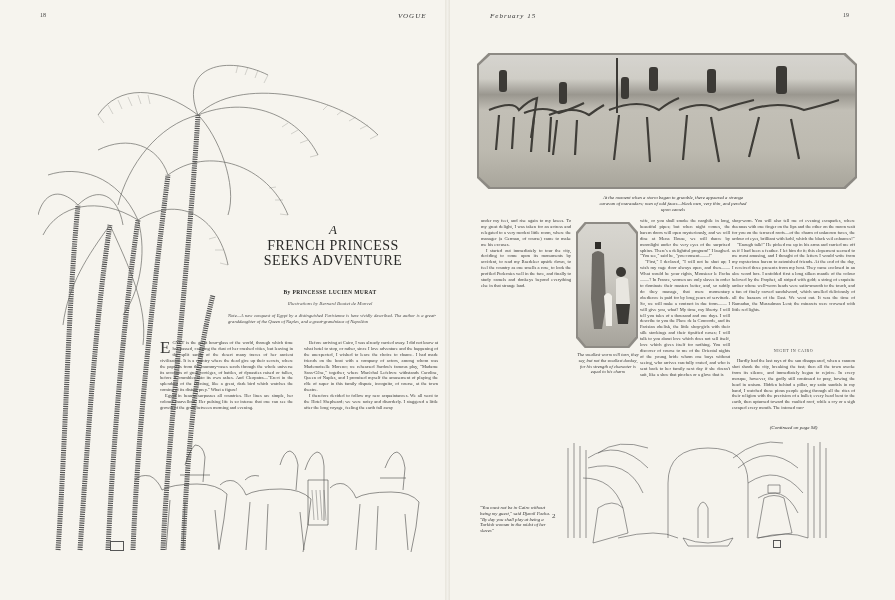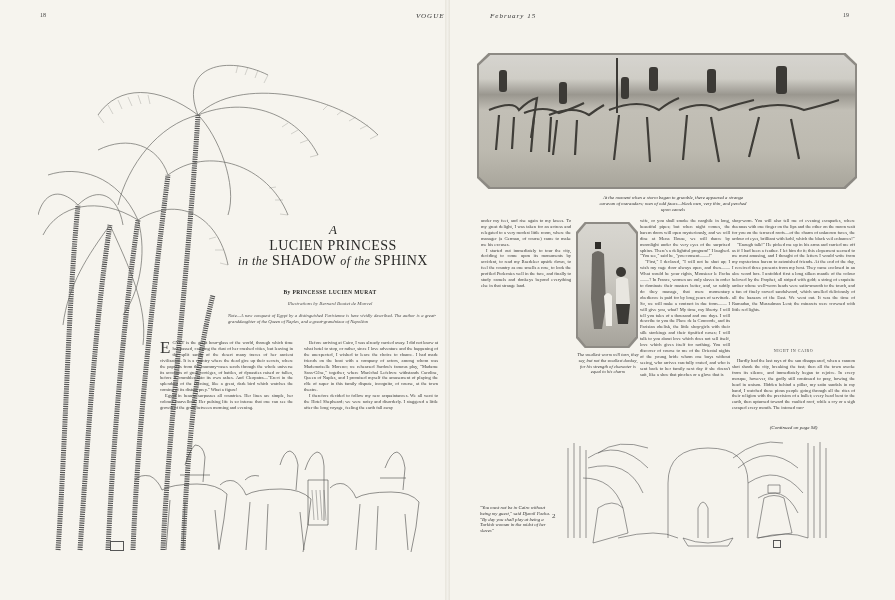--- a/index.html
+++ b/index.html
@@ -64,21 +64,21 @@
   .monogram-r { position: absolute; left: 773px; top: 540px; width: 8px; height: 8px; border: 0.6px solid #555; }
 </style>
 </head>
 <body>
 
 <div class="page page-left"></div>
 <div class="page page-right"></div>
 <div class="gutter"></div>
 
 <div class="folio" style="left:40px;">18</div>
-<div class="running" style="left:416px;">VOGUE</div>
+<div class="running" style="left:398px;">VOGUE</div>
 <div class="running" style="left:490px;">February 15</div>
 <div class="folio" style="left:843px;">19</div>
 
 <svg class="palms" viewBox="0 0 360 500">
   <g stroke="#555" stroke-width="5" fill="none" stroke-dasharray="1.2 1">
     <path d="M20 495 C 28 380, 30 250, 40 150"></path>
     <path d="M42 495 C 50 380, 58 260, 72 170"></path>
     <path d="M70 495 C 75 390, 85 270, 100 165"></path>
     <path d="M95 495 C 100 370, 115 240, 130 120"></path>
     <path d="M125 495 C 130 380, 150 220, 160 60"></path>
@@ -107,27 +107,22 @@
     <path d="M230 20 l-4 8 M220 15 l-3 8 M210 12 l-3 8 M200 10 l-2 8"></path>
     <path d="M280 100 l-8 2 M270 85 l-8 3 M260 75 l-7 4 M250 68 l-6 4"></path>
     <path d="M340 80 l-8 4 M330 70 l-8 4 M318 62 l-7 4 M305 55 l-6 5 M290 50 l-5 5"></path>
     <path d="M190 210 l-8 -2 M185 195 l-8 0 M178 182 l-7 2"></path>
     <path d="M250 160 l-8 -1 M245 145 l-8 0 M238 132 l-7 1"></path>
   </g>
 </svg>
 
 <div class="title-block">
   <div class="title-a">A</div>
-  <div class="title-line">LUCIEN PRINCESS</div>
-  <div class="title-line">
-    <i>in the</i>
-    <span>SHADOW</span>
-    <i>of the</i>
-    <span>SPHINX</span>
-  </div>
+  <div class="title-line">FRENCH PRINCESS</div>
+  <div class="title-line">SEEKS ADVENTURE</div>
 </div>
 <div class="byline">By PRINCESSE LUCIEN MURAT</div>
 <div class="illus-credit">Illustrations by Bernard Boutet de Monvel</div>
 <div class="note">Note—A new conquest of Egypt by a distinguished Parisienne is here vividly described. The author is a great-granddaughter of the Queen of Naples, and a great-grandniece of Napoléon</div>
 
 <div class="col col-l1">
   <p class="noindent"><span class="dropcap">E</span><span>GYPT is the great hour-glass of the world, through which time has passed, carrying the dust of her crushed cities, but leaving in the split sands of the desert many traces of her ancient civilization. It is a country where the dead give up their secrets, where the papyrus from the mummy-cases sends through the whole universe its accounts of great cortèges, of battles, of dynasties raised or fallen, before it crumbles into its own ashes. And Cleopatra—"Erect in the splendour of the evening, like a great, dark bird which watches the coming of its distant prey." What a figure!</span></p>
   <p>Egypt in beauty surpasses all countries. Her lines are simple, her colours marvellous. Her pulsing life is so intense that one can see the growth of the grain between morning and evening.</p>
 </div>
 <div class="col col-l2">

